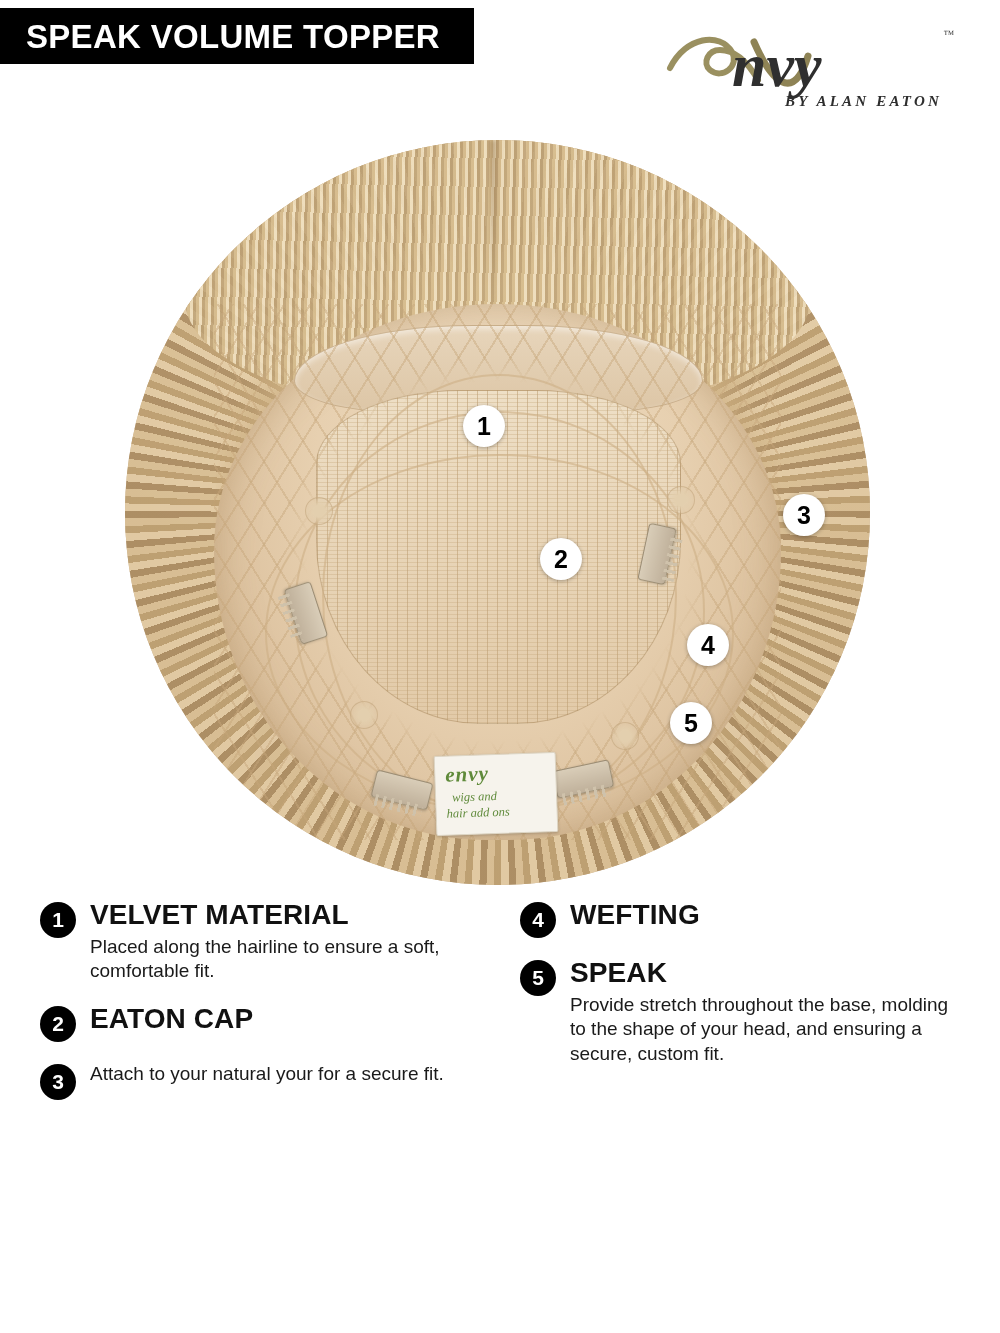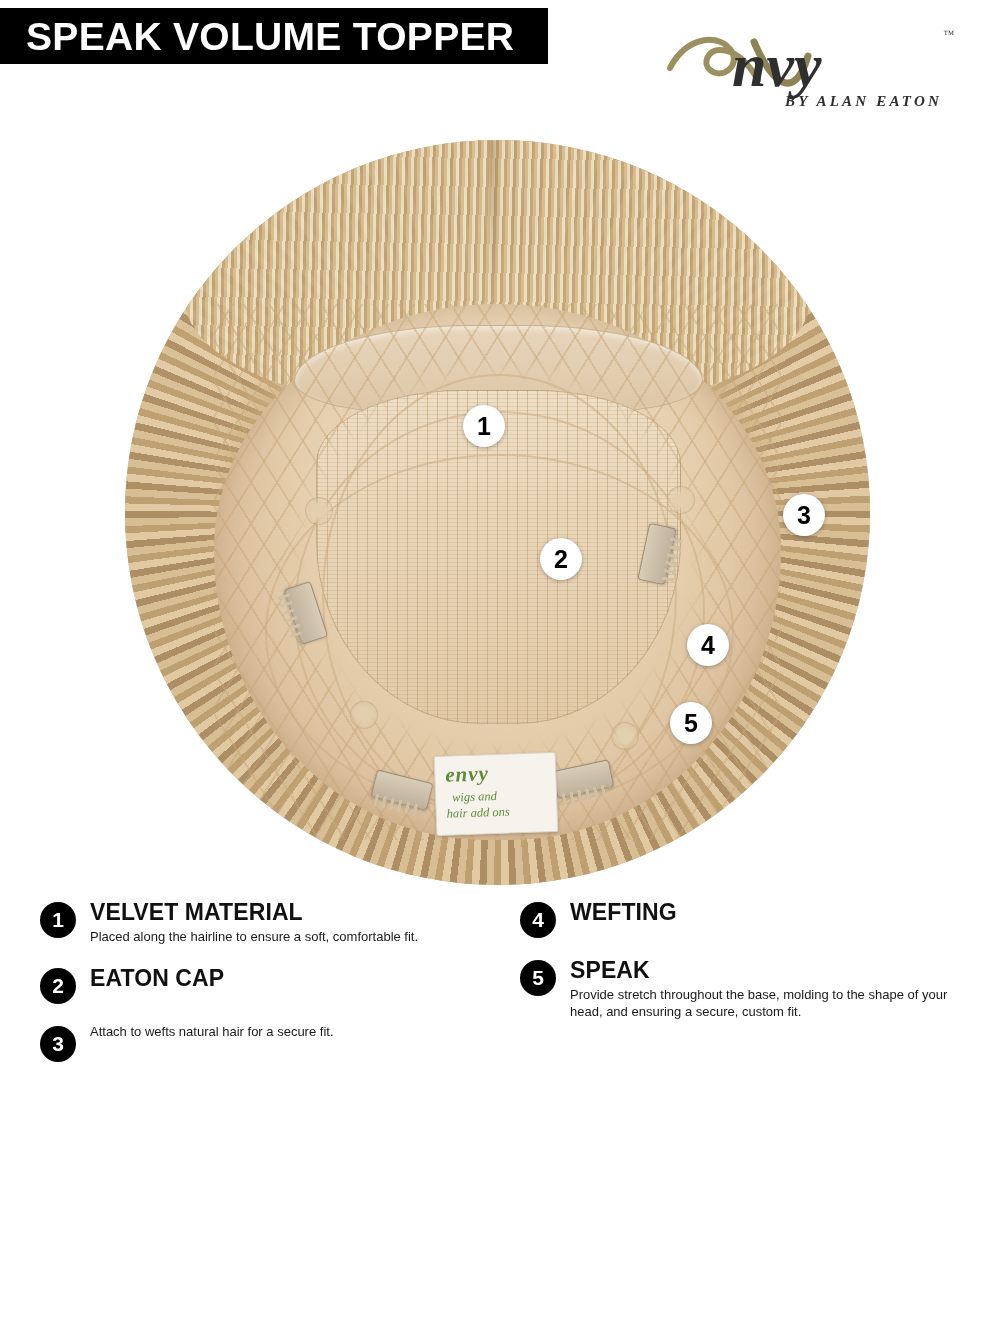--- a/index.html
+++ b/index.html
@@ -29,21 +29,21 @@
     background: #000000;
     color: #ffffff;
     height: 56px;
     display: flex;
     align-items: center;
     padding: 0 34px 0 26px;
     box-sizing: border-box;
     min-width: 470px;
   }
   .title-bar .title-text {
-    font-size: 39px;
+    font-size: 33px;
     font-weight: bold;
     letter-spacing: 0.3px;
     line-height: 1;
     white-space: nowrap;
   }
 
   .brand {
     position: absolute;
     right: 42px;
     top: 22px;
@@ -304,29 +304,29 @@
     font-size: 21px;
     font-weight: bold;
     display: flex;
     align-items: center;
     justify-content: center;
     margin-right: 14px;
     margin-top: 2px;
   }
   .legend-body { flex: 1 1 auto; }
   .legend-title {
-    font-size: 23px;
+    font-size: 28px;
     font-weight: bold;
     letter-spacing: 0.1px;
     line-height: 1.1;
     margin-bottom: 4px;
     color: #111111;
   }
   .legend-desc {
-    font-size: 13px;
+    font-size: 19px;
     line-height: 1.30;
     color: #1a1a1a;
   }
 </style>
 </head>
 <body>
 
 <div class="header">
   <div class="title-bar">
     <span class="title-text">SPEAK VOLUME TOPPER</span>
@@ -400,21 +400,21 @@
     <div class="legend-item">
       <div class="badge">2</div>
       <div class="legend-body">
         <div class="legend-title">EATON CAP</div>
       </div>
     </div>
 
     <div class="legend-item">
       <div class="badge">3</div>
       <div class="legend-body">
-        <div class="legend-desc">Attach to wefts natural hair for a secure fit.</div>
+        <div class="legend-desc">Attach to your natural your for a secure fit.</div>
       </div>
     </div>
 
   </div>
 
   <div class="legend-col right">
 
     <div class="legend-item">
       <div class="badge">4</div>
       <div class="legend-body">

